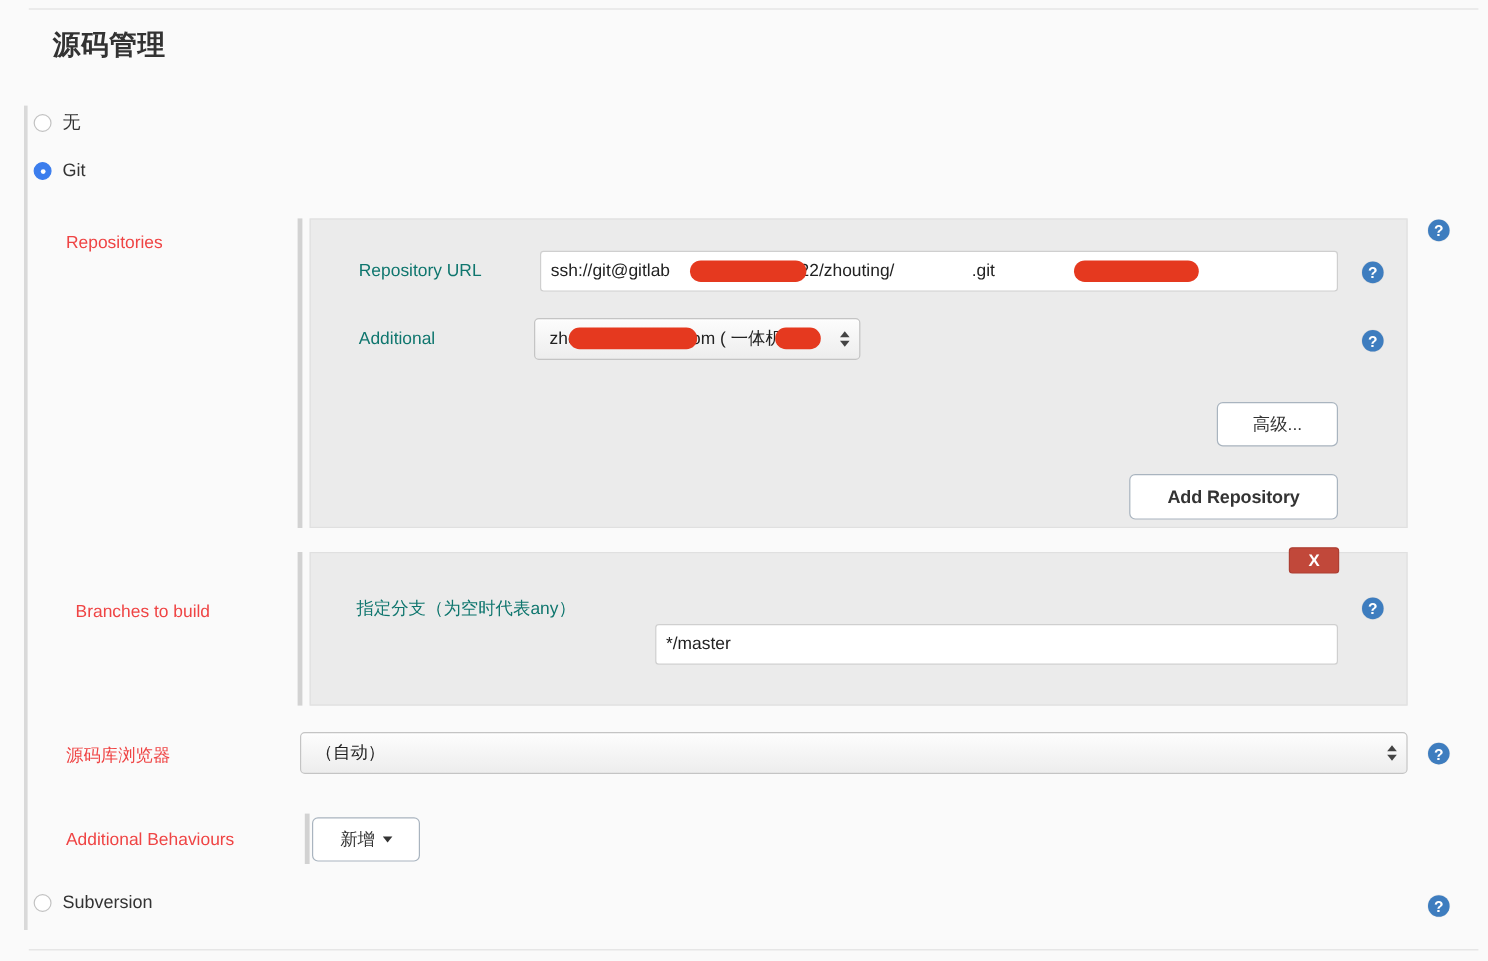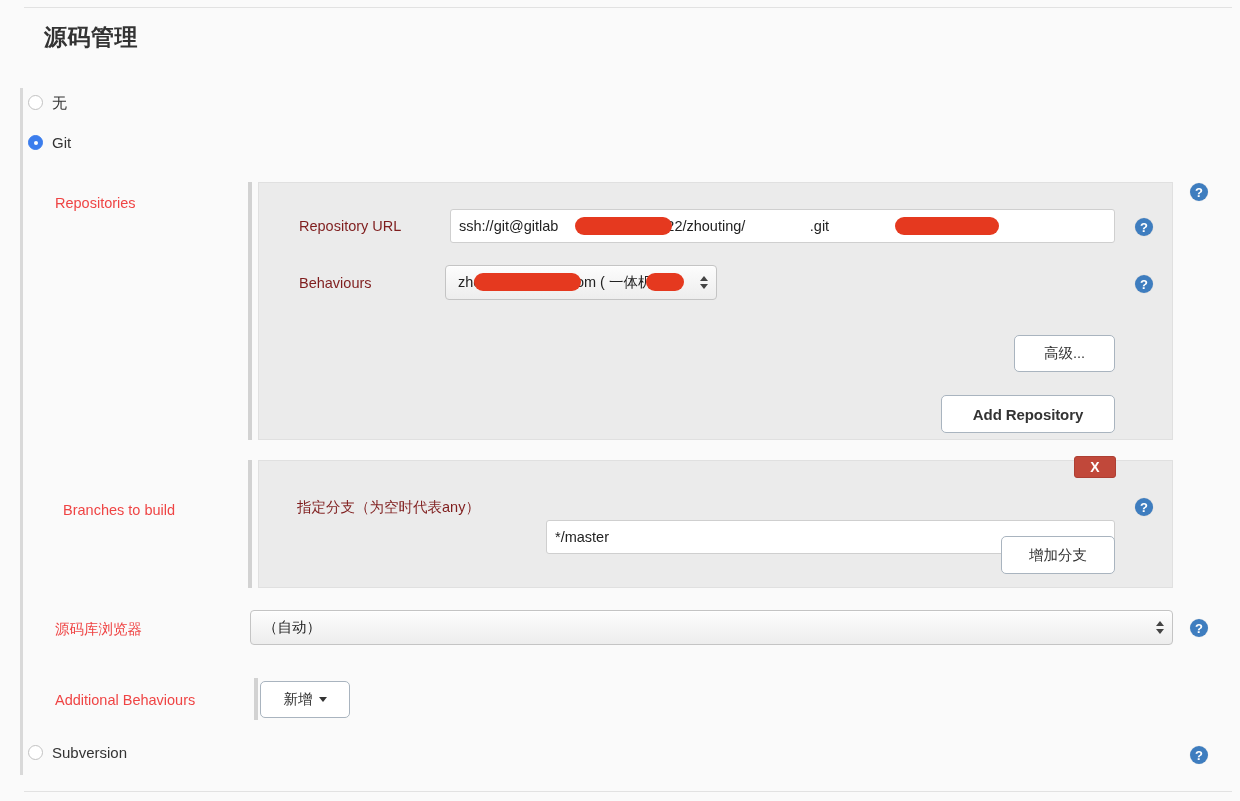--- a/index.html
+++ b/index.html
@@ -81,21 +81,21 @@
     border: 1px solid #e0e0e0;
   }
   .panel-bar {
     position: absolute; width: 4px;
     background: #d2d2d2;
   }
 
   
   .sub-label {
     position: absolute;
-    font-size: 14.5px; color: #7f1d1d;
+    font-size: 14.5px; color: #0f766e;
     white-space: nowrap;
   }
 
   
   .text-input {
     position: absolute;
     background: #fff;
     border: 1px solid #cfcfcf;
     border-radius: 3px;
     font-family: "Liberation Sans", sans-serif;
@@ -238,21 +238,21 @@
     <div class="panel" style="left:258px; top:12px; width:915px; height:258px;">
 
       <div class="sub-label" style="left:40px; top:35px;">Repository URL</div>
 
       <input class="text-input" style="left: 191px; top: 26px; width: 665px; height: 34px;" value="ssh://git@gitlab              .com:2222/zhouting/                .git">
       <div class="redact" style="left:316px; top:34px; width:97px; height:18px;"></div>
       <div class="redact" style="left:636px; top:34px; width:104px; height:18px;"></div>
 
       <div class="help" style="left:876px; top:35px;">?</div>
 
-      <div class="sub-label" style="left:40px; top:92px;">Behaviours</div>
+      <div class="sub-label" style="left:40px; top:92px;">Additional</div>
 
       <div class="sel" style="left:186px; top:82px; width:272px; height:35px;">
         <span>zhouting (                @163.com (        一体机) )</span>
         <span class="sel-arrows">
           <i class="up"></i>
             <i class="down"></i>
         </span>
       </div>
       <div class="redact" style="left:215px; top:90px; width:107px; height:18px;"></div>
       <div class="redact" style="left:387px; top:90px; width:38px; height:18px;"></div>
@@ -274,21 +274,20 @@
     <div class="panel" style="left:258px; top:290px; width:915px; height:128px;">
 
       <div class="sub-label" style="left:38px; top:37px;">指定分支（为空时代表any）</div>
 
       <input class="text-input" style="left: 287px; top: 27px; width: 569px; height: 34px; margin-top: 32px;" value="*/master">
 
       <div class="btn-x" style="left:815px; top:-5px; width:42px; height:22px;">X</div>
 
       <div class="help" style="left:876px; top:37px;">?</div>
 
-      <div class="btn" style="left:742px; top:75px; width:114px; height:38px;">增加分支</div>
     </div>
 
     <div class="flabel" style="left:55px; top:450px;">源码库浏览器</div>
 
     <div class="sel" style="left:250px; top:440px; width:923px; height:35px;">
       <span>（自动）</span>
       <span class="sel-arrows">
         <i class="up"></i>
           <i class="down"></i>
       </span>

